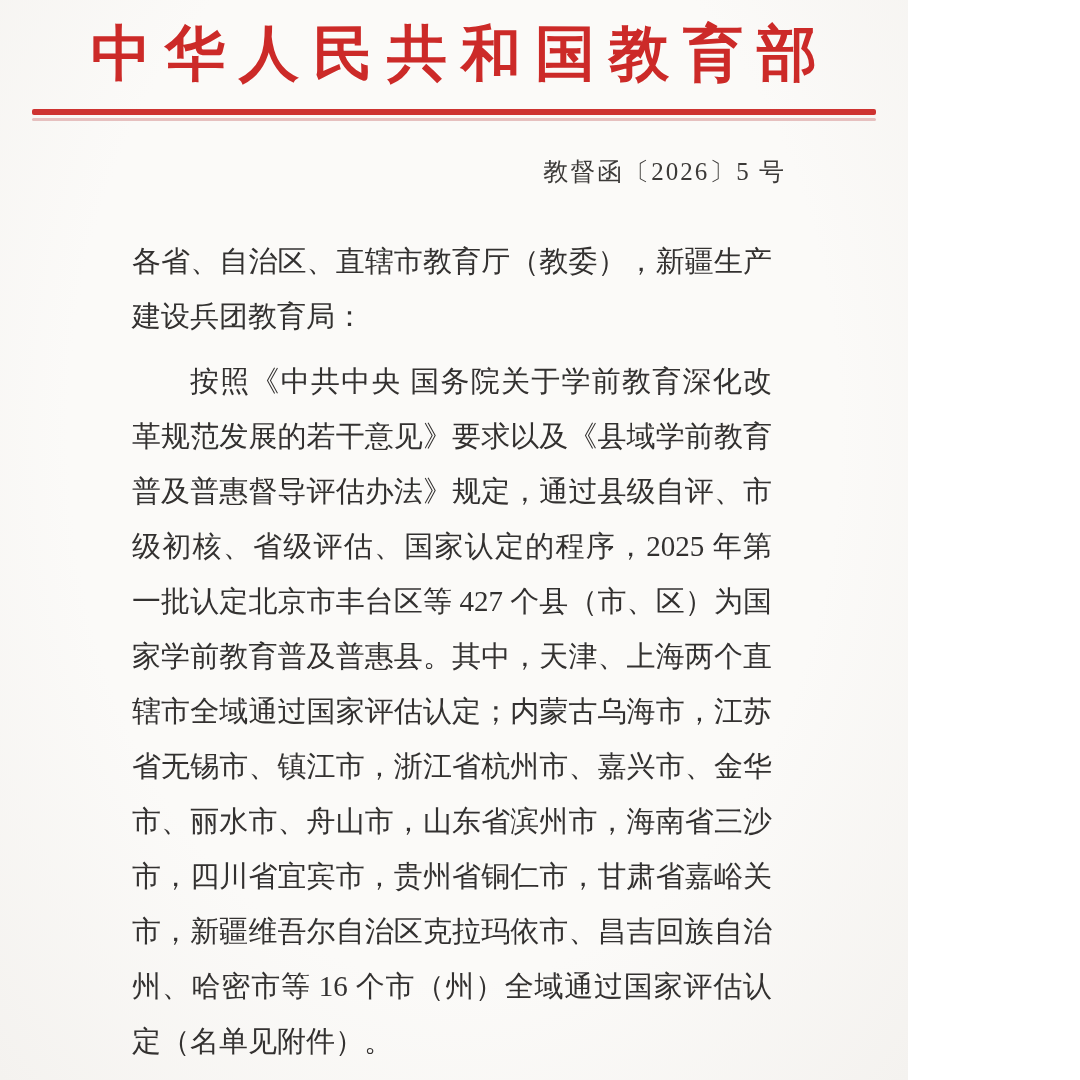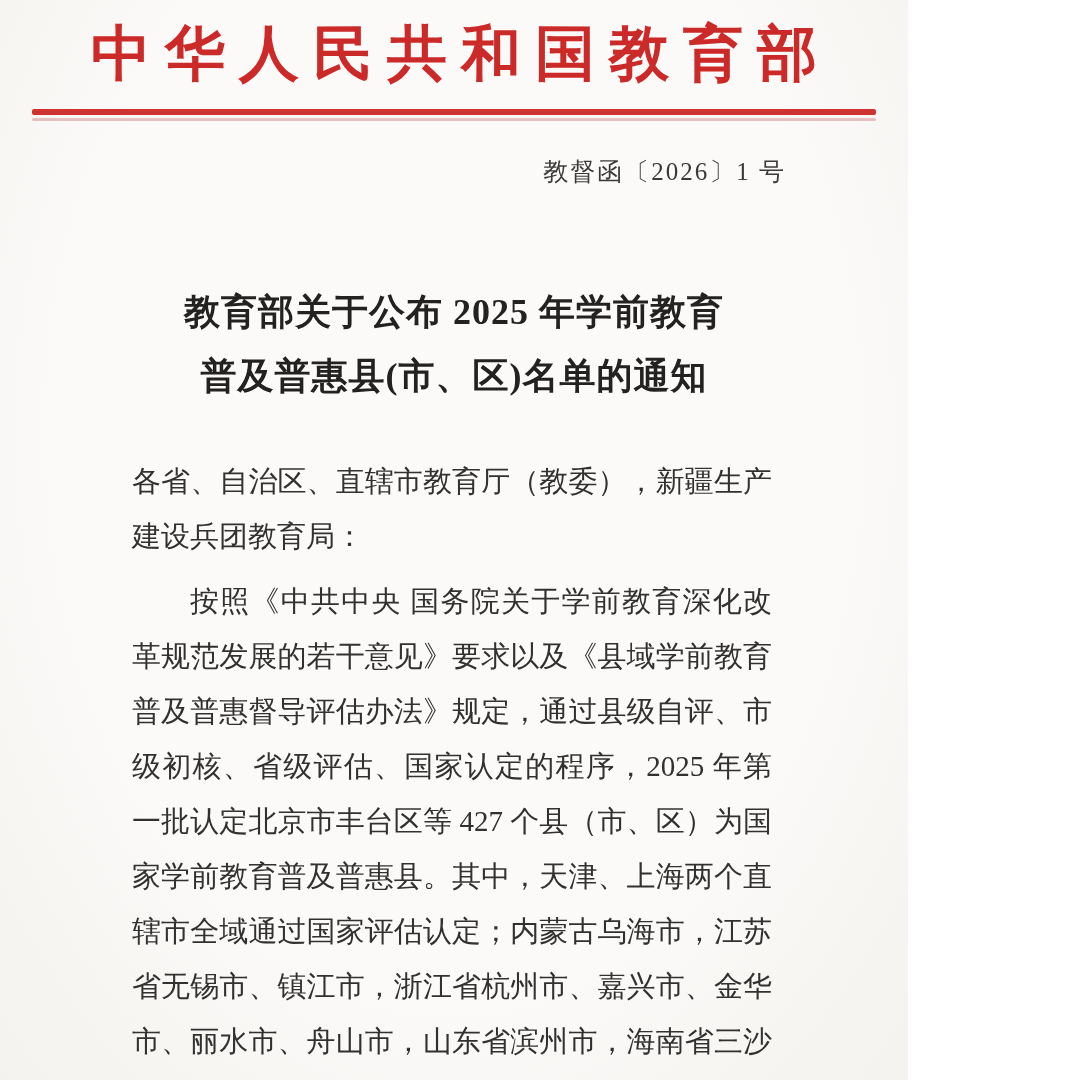--- a/index.html
+++ b/index.html
@@ -73,25 +73,21 @@
 
 <div class="page">
 
   <div class="ministry-header" style="color: rgb(204, 42, 40);">中华人民共和国教育部</div>
 
   <div class="divider">
     <div class="divider-main" style="background: rgb(206, 51, 49);"></div>
     <div class="divider-light" style="background: rgb(230, 192, 191);"></div>
   </div>
 
-  <div class="doc-number">教督函〔2026〕1 号</div>
+  <div class="doc-number">教督函〔2026〕5 号</div>
 
-  <div class="doc-title">
-    <div>教育部关于公布 2025 年学前教育</div>
-    <div>普及普惠县(市、区)名单的通知</div>
-  </div>
 
   <div class="body-block">
     <p>各省、自治区、直辖市教育厅（教委），新疆生产建设兵团教育局：</p>
     <p class="para-indent">按照《中共中央 国务院关于学前教育深化改革规范发展的若干意见》要求以及《县域学前教育普及普惠督导评估办法》规定，通过县级自评、市级初核、省级评估、国家认定的程序，2025 年第一批认定北京市丰台区等 427 个县（市、区）为国家学前教育普及普惠县。其中，天津、上海两个直辖市全域通过国家评估认定；内蒙古乌海市，江苏省无锡市、镇江市，浙江省杭州市、嘉兴市、金华市、丽水市、舟山市，山东省滨州市，海南省三沙市，四川省宜宾市，贵州省铜仁市，甘肃省嘉峪关市，新疆维吾尔自治区克拉玛依市、昌吉回族自治州、哈密市等 16 个市（州）全域通过国家评估认定（名单见附件）。</p>
   </div>
 
 </div>
 
 </body></html>

